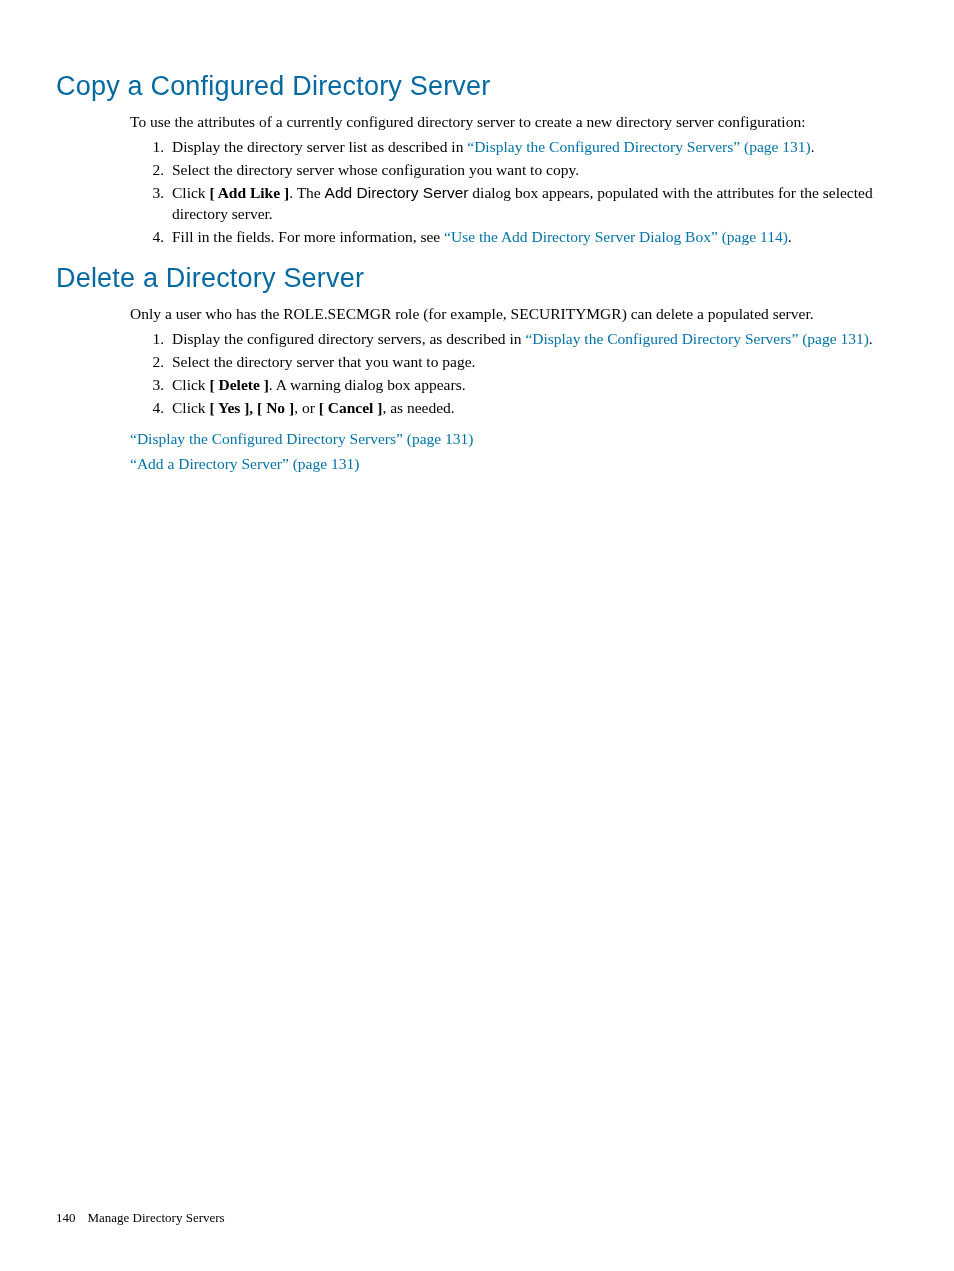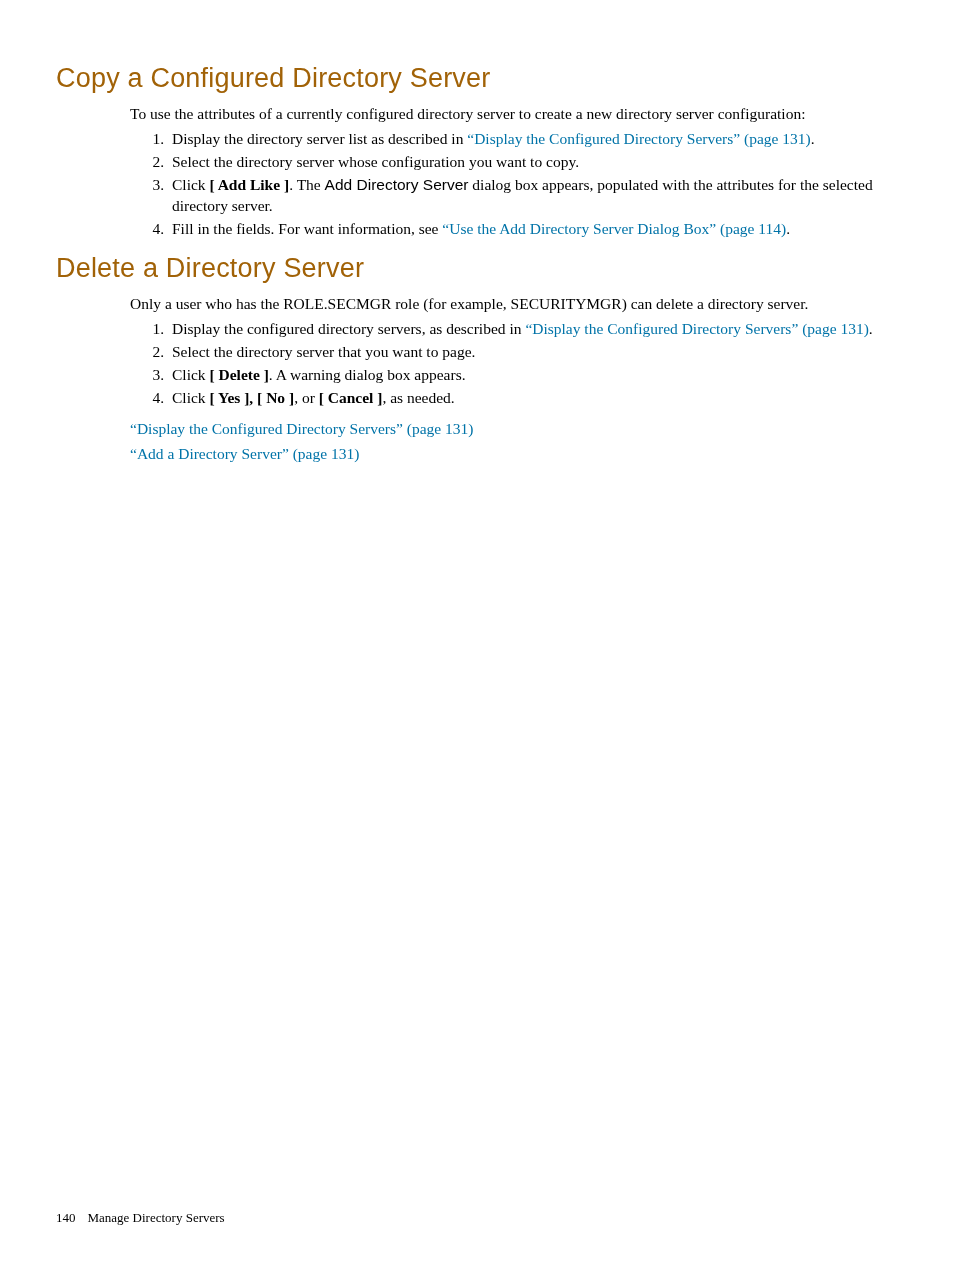--- a/index.html
+++ b/index.html
@@ -14,23 +14,23 @@
   }
   .page {
     padding: 56px 56px 40px 56px;
     box-sizing: border-box;
     min-height: 1271px;
     position: relative;
   }
   h2.section-heading {
     font-family: "Segoe UI Light", "Helvetica Neue", Arial, sans-serif;
     font-weight: 300;
-    color: #a16207;
+    color: #0369a1;
     font-size: 27px;
-    margin: 4px 0 8px 0;
+    margin: 12px 0 8px 0;
     letter-spacing: 0.2px;
   }
   .body-block {
     margin-left: 74px;
   }
   p {
     margin: 0 0 4px 0;
   }
   ol.numbered {
     margin: 0 0 10px 0;
@@ -71,28 +71,28 @@
     <p>To use the attributes of a currently configured directory server to create a new directory server configuration:</p>
     <ol class="numbered">
       <li>
         <span>Display the directory server list as described in </span><a class="xref">“Display the Configured Directory Servers” (page 131)</a><span>.</span>
       </li>
       <li>Select the directory server whose configuration you want to copy.</li>
       <li>
         <span>Click </span><span class="bold">[ Add Like ]</span><span>. The </span><span class="sans-bold">Add Directory Server</span><span> dialog box appears, populated with the attributes for the selected directory server.</span>
       </li>
       <li>
-        <span>Fill in the fields. For want information, see </span><a class="xref">“Use the Add Directory Server Dialog Box” (page 114)</a><span>.</span>
+        <span>Fill in the fields. For more information, see </span><a class="xref">“Use the Add Directory Server Dialog Box” (page 114)</a><span>.</span>
       </li>
     </ol>
   </div>
 
   <h2 class="section-heading">Delete a Directory Server</h2>
   <div class="body-block">
-    <p>Only a user who has the ROLE.SECMGR role (for example, SECURITYMGR) can delete a directory server.</p>
+    <p>Only a user who has the ROLE.SECMGR role (for example, SECURITYMGR) can delete a populated server.</p>
     <ol class="numbered">
       <li>
         <span>Display the configured directory servers, as described in </span><a class="xref">“Display the Configured Directory Servers” (page 131)</a><span>.</span>
       </li>
       <li>Select the directory server that you want to page.</li>
       <li>
         <span>Click </span><span class="bold">[ Delete ]</span><span>. A warning dialog box appears.</span>
       </li>
       <li>
         <span>Click </span><span class="bold">[ Yes ],</span><span class="bold"> [ No ]</span><span>, or </span><span class="bold">[ Cancel ]</span><span>, as needed.</span>

